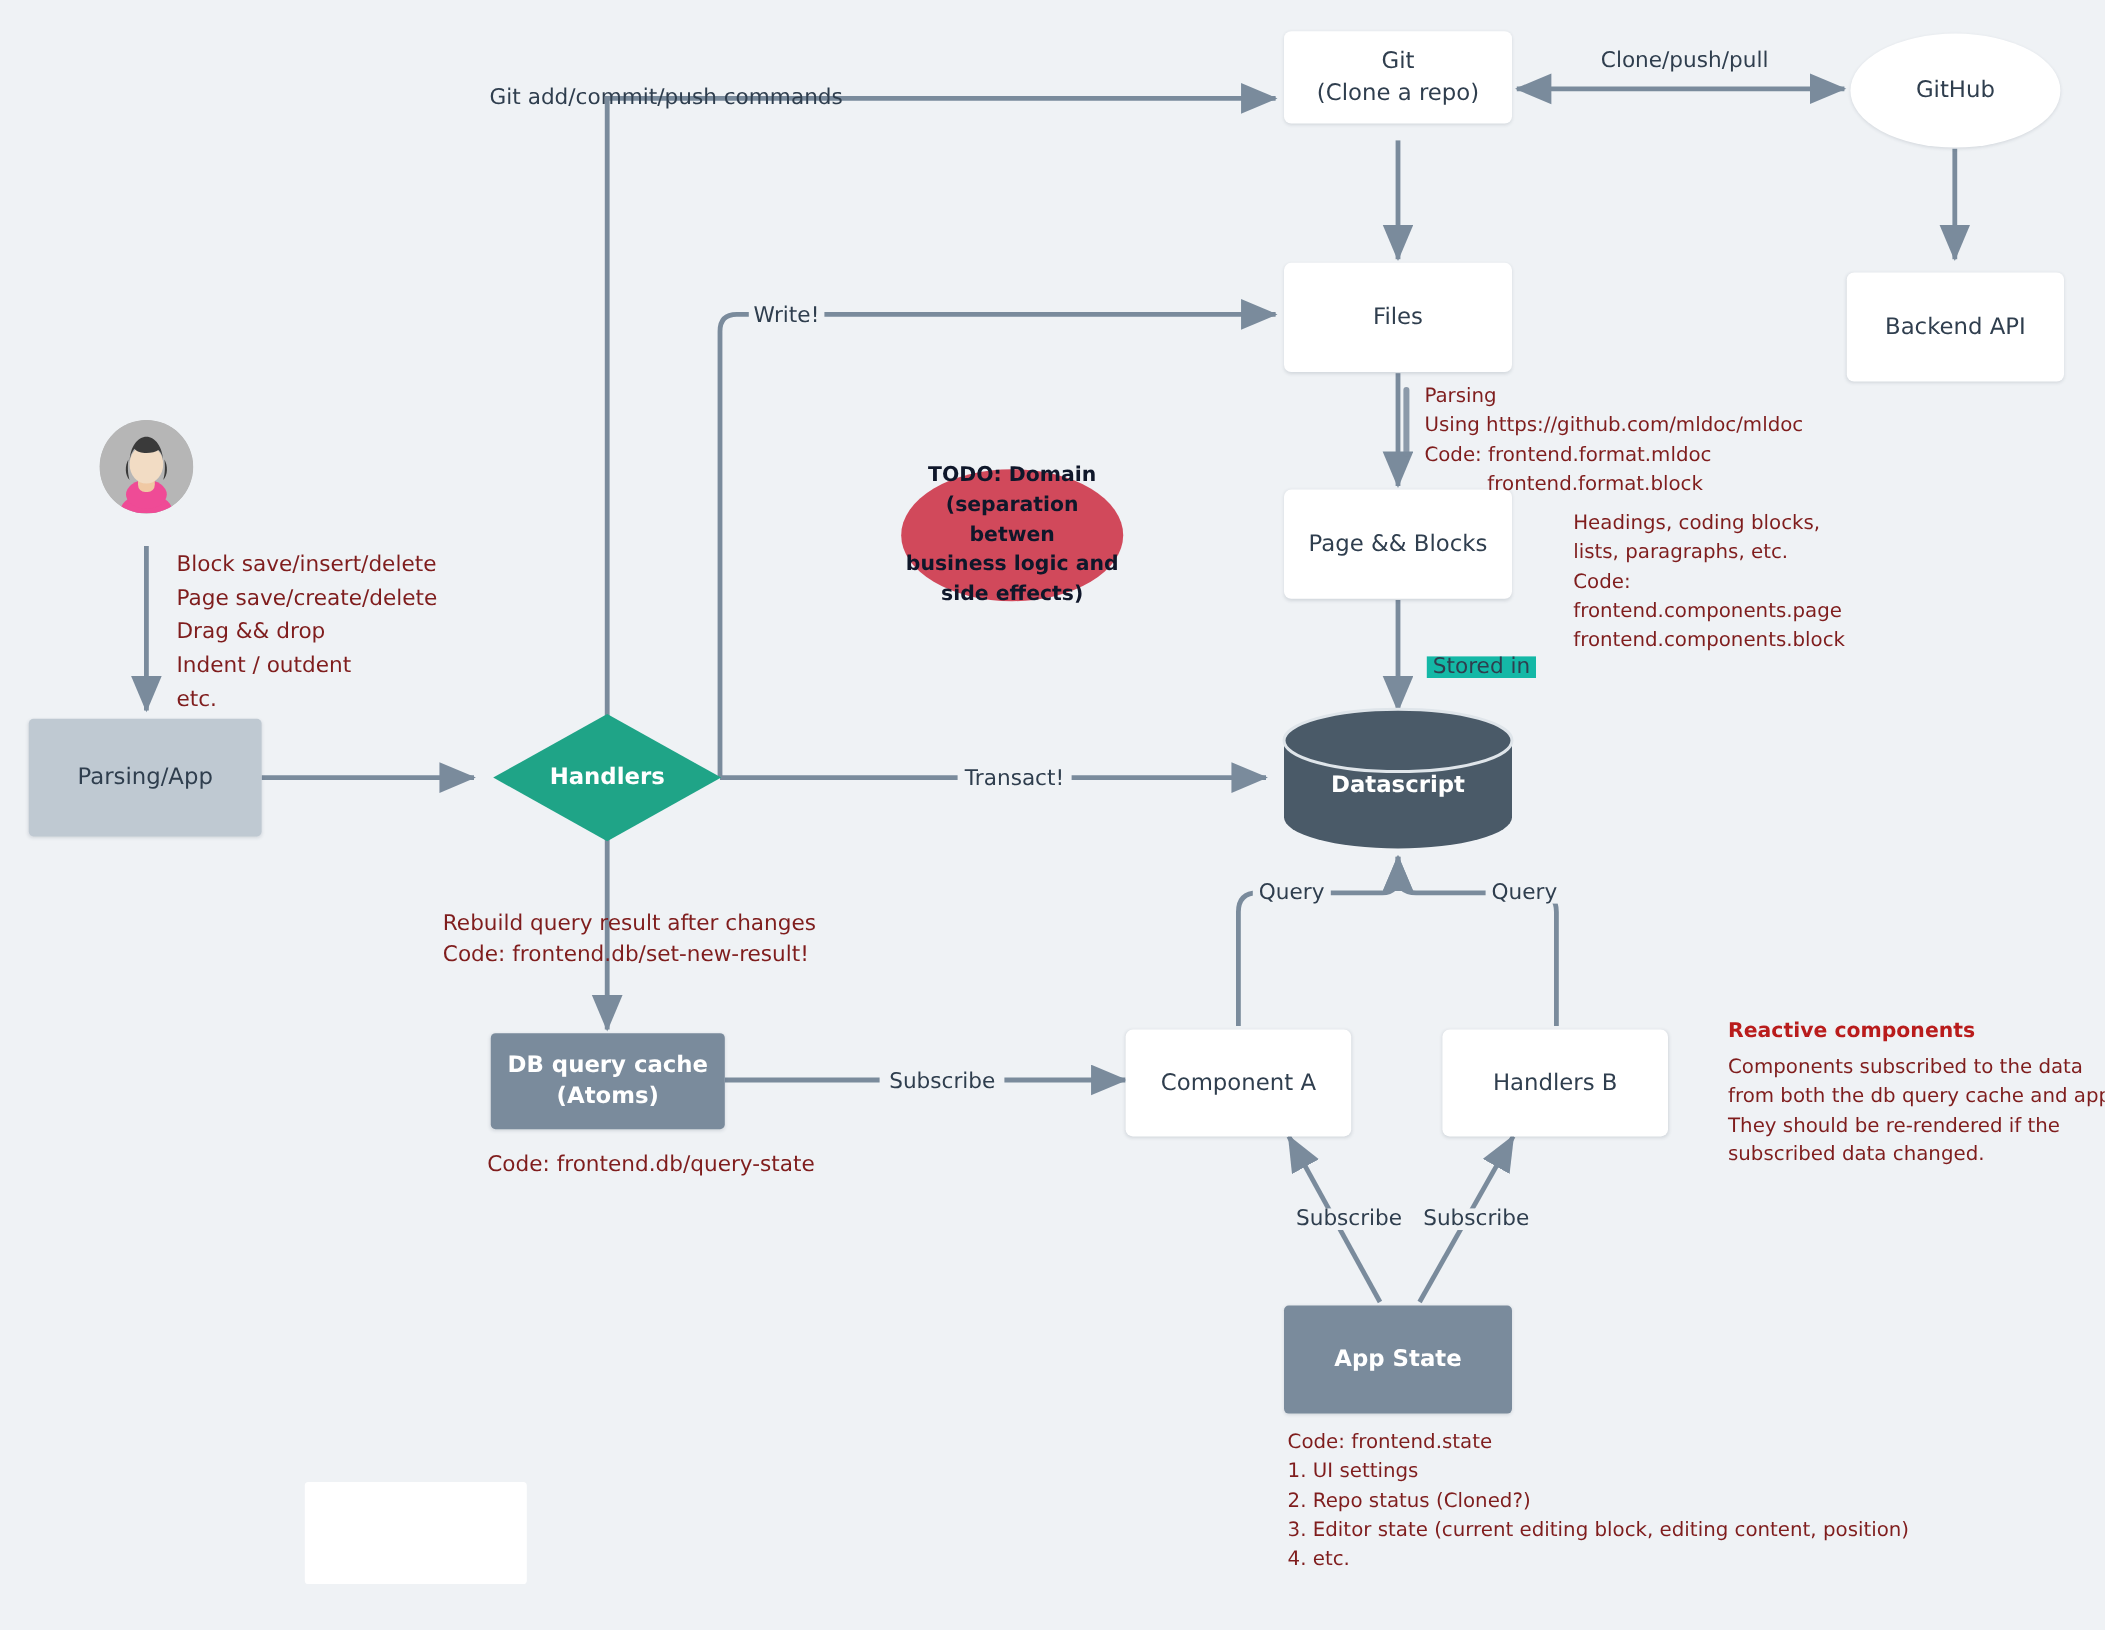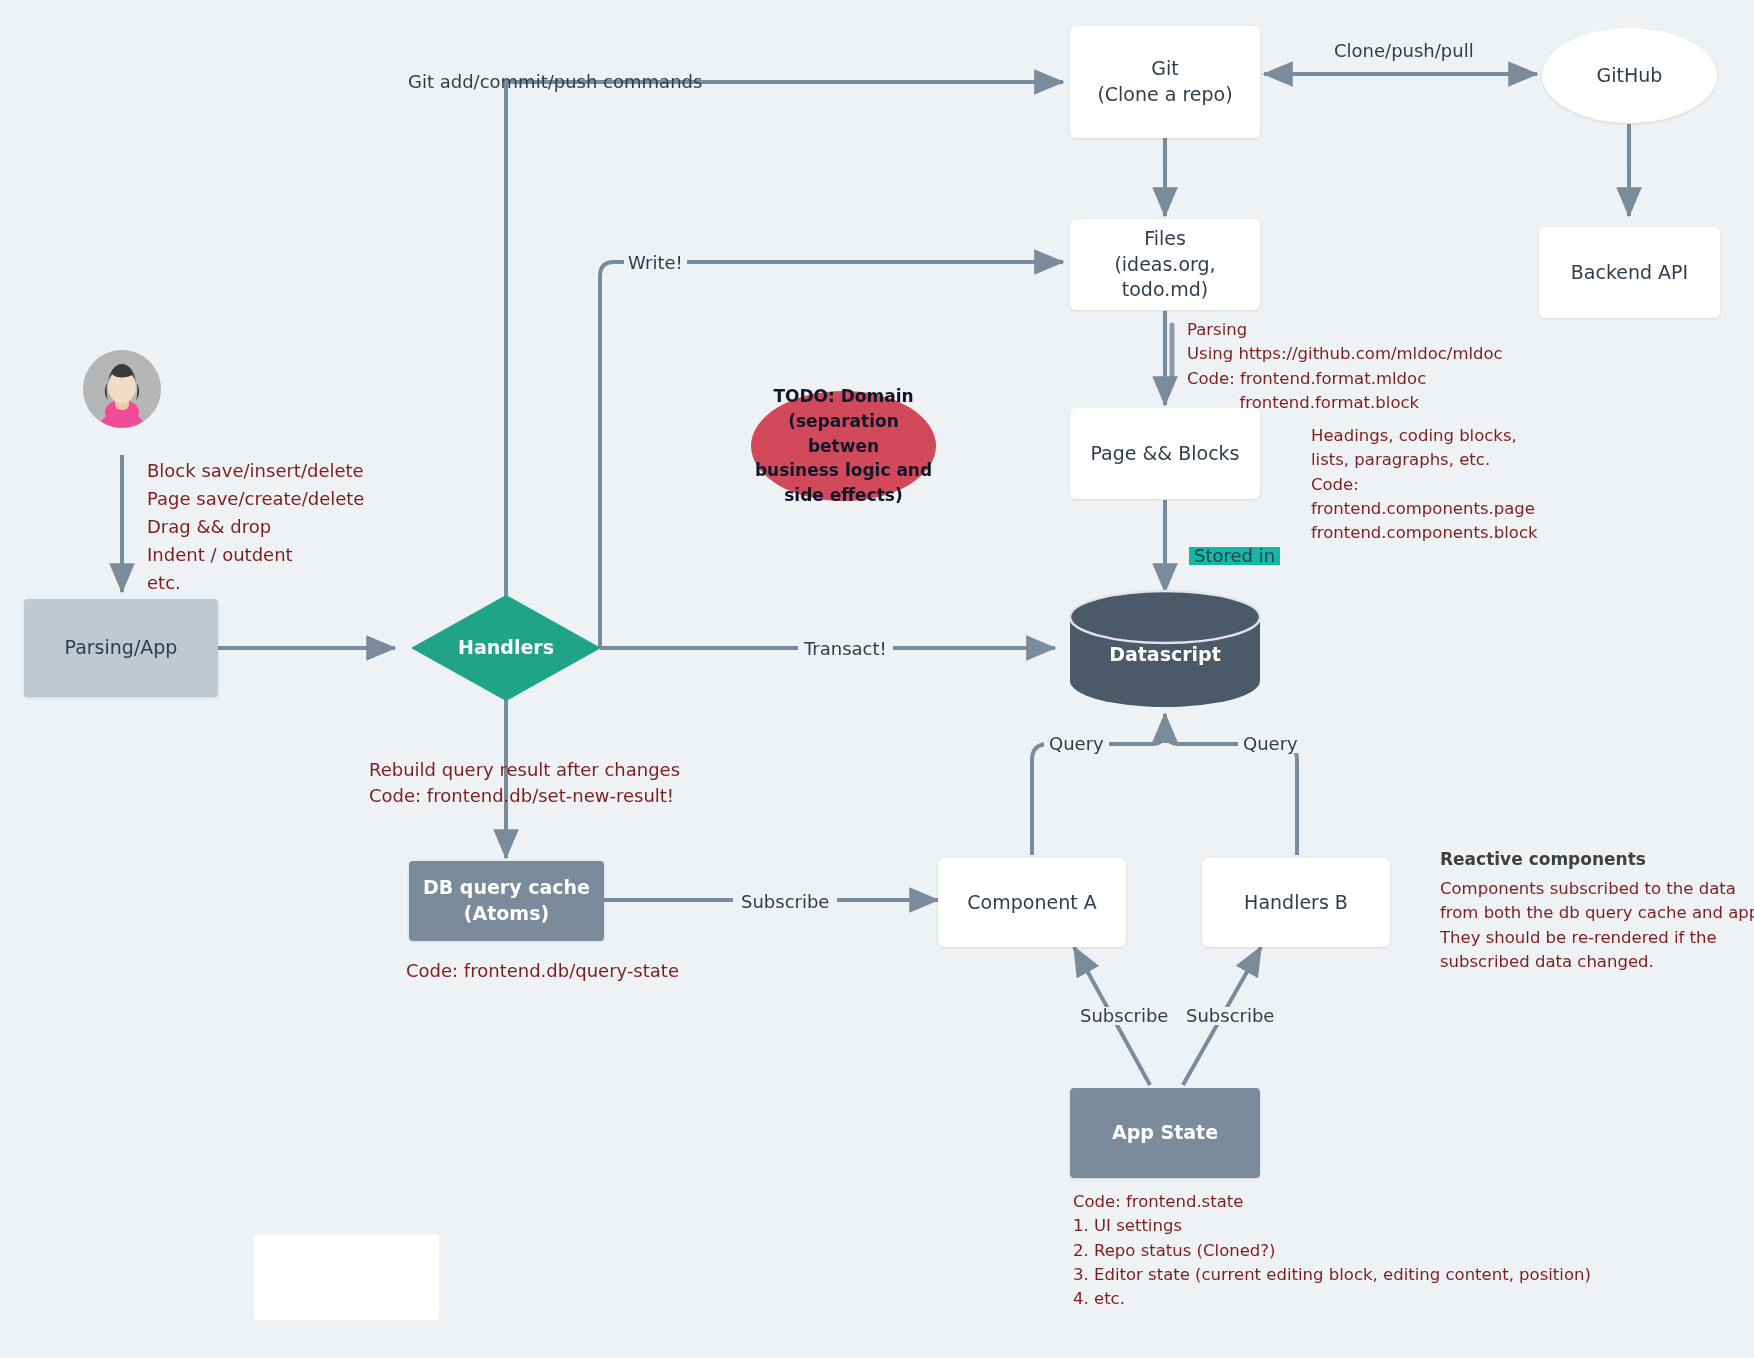--- a/index.html
+++ b/index.html
@@ -91,21 +91,21 @@
     position: absolute;
     font-size: 16.5px;
     color: #7f1d1d;
     line-height: 1.47;
     white-space: pre;
   }
   .note-title {
     position: absolute;
     font-size: 17px;
     font-weight: bold;
-    color: #404040;
+    color: #b91c1c;
     white-space: nowrap;
     text-align: center;
   }
   .avatar {
     position: absolute;
     width: 78px; height: 78px;
     border-radius: 50%;
     overflow: hidden;
     background: #b6b6b6;
   }
@@ -164,39 +164,38 @@
     </g>
 
     <polygon points="506,595 601,648 506,701 411,648" fill="#1fa487"></polygon>
 
     <g>
       <path d="M1070,617 L1070,681 A95,26 0 0 0 1260,681 L1260,617 Z" fill="#4a5a68"></path>
       <ellipse cx="1165" cy="617" rx="95" ry="26" fill="#4a5a68" stroke="#dfe5ea" stroke-width="2.5"></ellipse>
     </g>
   </svg>
 
-  <div class="node node-white" style="left:1070px; top:26px; width:190px; height:112px;">
+  <div class="node node-white" style="left:1070px; top:26px; width:190px; height:77px;">
     <div>
       <div>Git</div>
       <div>(Clone a repo)</div>
     </div>
   </div>
 
   <div class="node node-ellipse" style="left:1542px; top:28px; width:175px; height:95px;">
     <span>GitHub</span>
   </div>
 
   <div class="node node-white" style="left:1539px; top:227px; width:181px; height:91px;">
     <span>Backend API</span>
   </div>
 
   <div class="node node-white" style="left:1070px; top:219px; width:190px; height:91px;">
     <div>
       <div>Files</div>
-      <div>(ideas.org, todo.md)</div>
     </div>
   </div>
 
   <div class="node node-white" style="left:1070px; top:408px; width:190px; height:91px;">
     <span>Page &amp;&amp; Blocks</span>
   </div>
 
   <div class="node node-db" style="left:1070px; top:630px; width:190px; height:50px;">
     <span>Datascript</span>
   </div>

